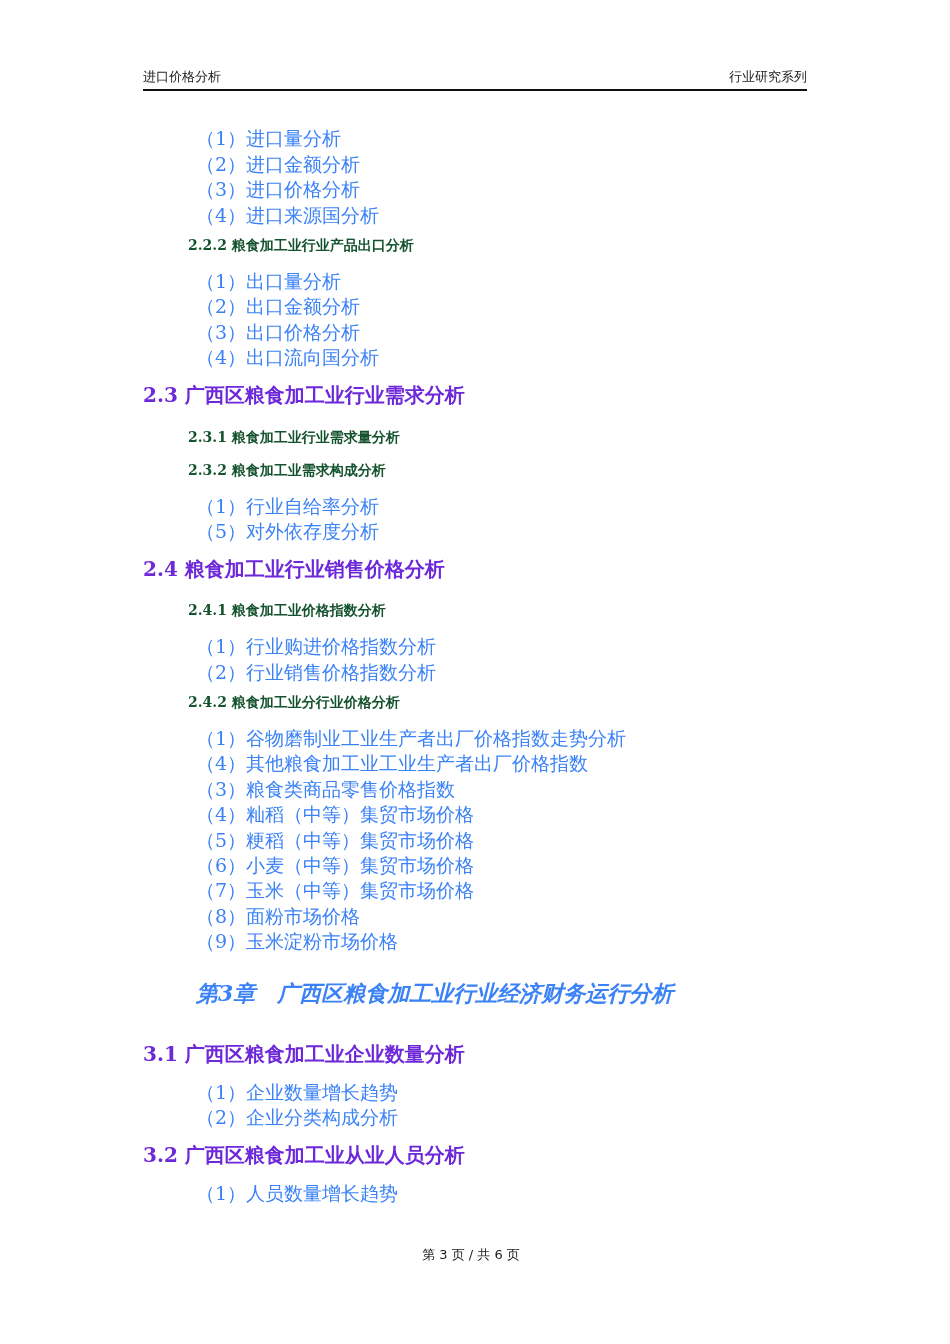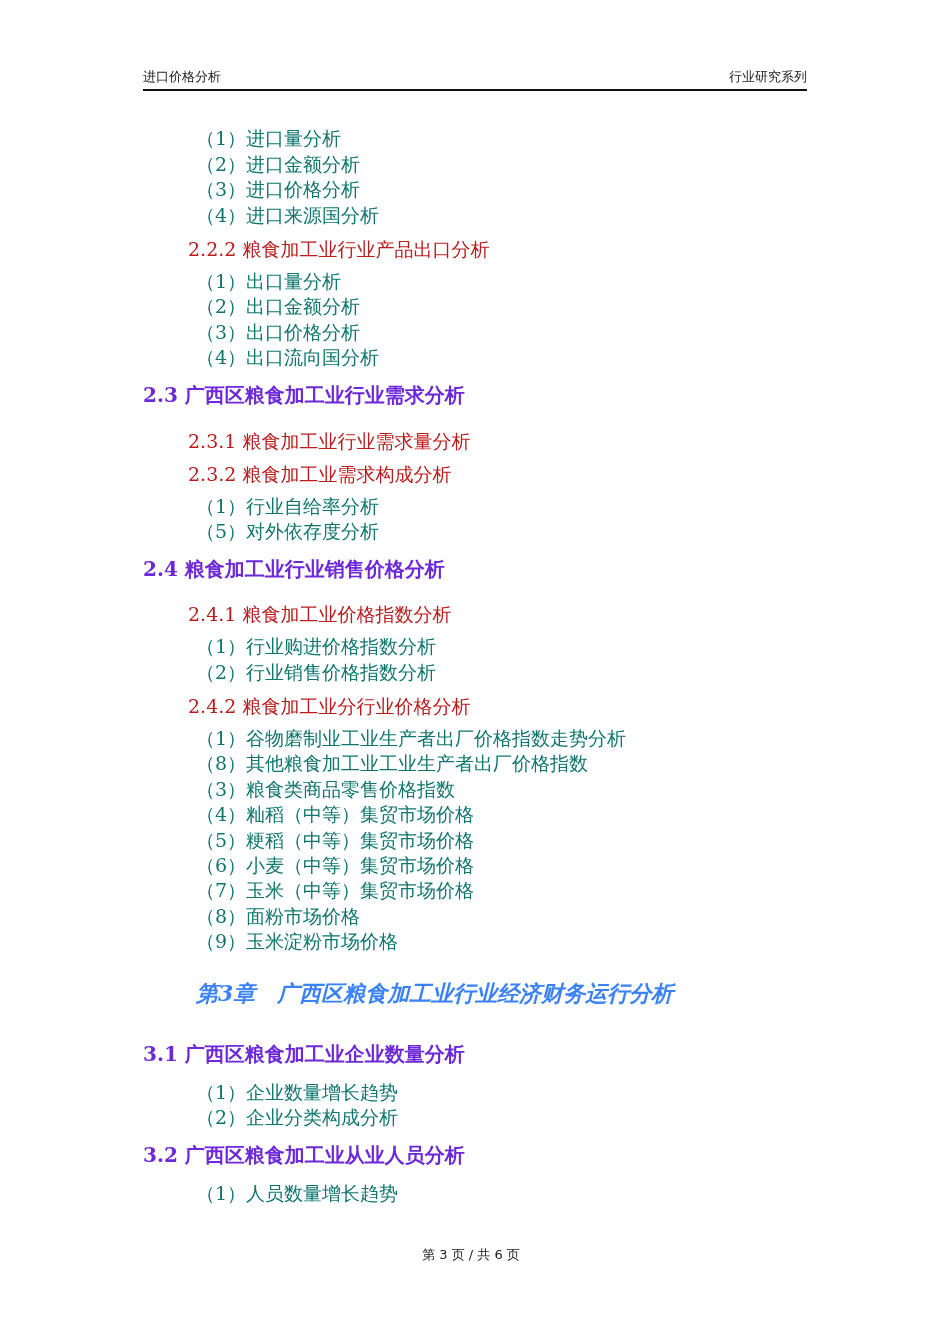--- a/index.html
+++ b/index.html
@@ -4,22 +4,22 @@
 <style>
   html, body { margin: 0; padding: 0; background: #ffffff; }
   body { width: 950px; height: 1344px; position: relative; overflow: hidden;
          font-family: "DejaVu Serif", "Liberation Serif", serif; color: #111; }
   .header { position: absolute; left: 143px; top: 68px; width: 664px; height: 20px;
             font-family: "DejaVu Sans", "Liberation Sans", sans-serif; font-size: 13px; color: #222; }
   .header .left { position: absolute; left: 0; top: 0; }
   .header .right { position: absolute; right: 0; top: 0; }
   .header-rule { position: absolute; left: 143px; top: 89px; width: 664px; height: 2px; background: #111; }
   .line { position: absolute; white-space: nowrap; }
-  .item { font-size: 19px; color: #0f766e; left: 196px; }
-  .h3 { font-size: 19px; font-weight: normal; left: 188px; color: #b91c1c; }
+  .item { font-size: 19px; color: #3b82f6; left: 196px; }
+  .h3 { font-size: 14px; font-weight: bold; left: 188px; color: #14532d; }
   .h2 { font-size: 20px; font-weight: bold; left: 143px; color: #6d28d9; }
   .chapter { font-size: 22px; font-weight: bold; left: 196px; color: #3b82f6; font-style: italic; }
   .footer { position: absolute; top: 1246px; left: 0; width: 942px; text-align: center;
             font-family: "DejaVu Sans", "Liberation Sans", sans-serif; font-size: 13px; color: #222; }
 </style>
 </head>
 <body>
 
 <div class="header">
   <span class="left">进口价格分析</span>
@@ -41,21 +41,21 @@
     <div class="line h3" style="top: 429px;">2.3.1 粮食加工业行业需求量分析</div>
     <div class="line h3" style="top: 462px;">2.3.2 粮食加工业需求构成分析</div>
     <div class="line item" style="top: 494px;">（1）行业自给率分析</div>
     <div class="line item" style="top: 519px;">（5）对外依存度分析</div>
     <div class="line h2" style="top: 556px;">2.4 粮食加工业行业销售价格分析</div>
     <div class="line h3" style="top: 602px;">2.4.1 粮食加工业价格指数分析</div>
     <div class="line item" style="top: 634px;">（1）行业购进价格指数分析</div>
     <div class="line item" style="top: 660px;">（2）行业销售价格指数分析</div>
     <div class="line h3" style="top: 694px;">2.4.2 粮食加工业分行业价格分析</div>
     <div class="line item" style="top: 726px;">（1）谷物磨制业工业生产者出厂价格指数走势分析</div>
-    <div class="line item" style="top: 751px;">（8）其他粮食加工业工业生产者出厂价格指数</div>
+    <div class="line item" style="top: 751px;">（4）其他粮食加工业工业生产者出厂价格指数</div>
     <div class="line item" style="top: 777px;">（3）粮食类商品零售价格指数</div>
     <div class="line item" style="top: 802px;">（4）籼稻（中等）集贸市场价格</div>
     <div class="line item" style="top: 828px;">（5）粳稻（中等）集贸市场价格</div>
     <div class="line item" style="top: 853px;">（6）小麦（中等）集贸市场价格</div>
     <div class="line item" style="top: 878px;">（7）玉米（中等）集贸市场价格</div>
     <div class="line item" style="top: 904px;">（8）面粉市场价格</div>
     <div class="line item" style="top: 929px;">（9）玉米淀粉市场价格</div>
     <div class="line chapter" style="top: 979px;">第3章　广西区粮食加工业行业经济财务运行分析</div>
     <div class="line h2" style="top: 1041px;">3.1 广西区粮食加工业企业数量分析</div>
     <div class="line item" style="top: 1080px;">（1）企业数量增长趋势</div>

